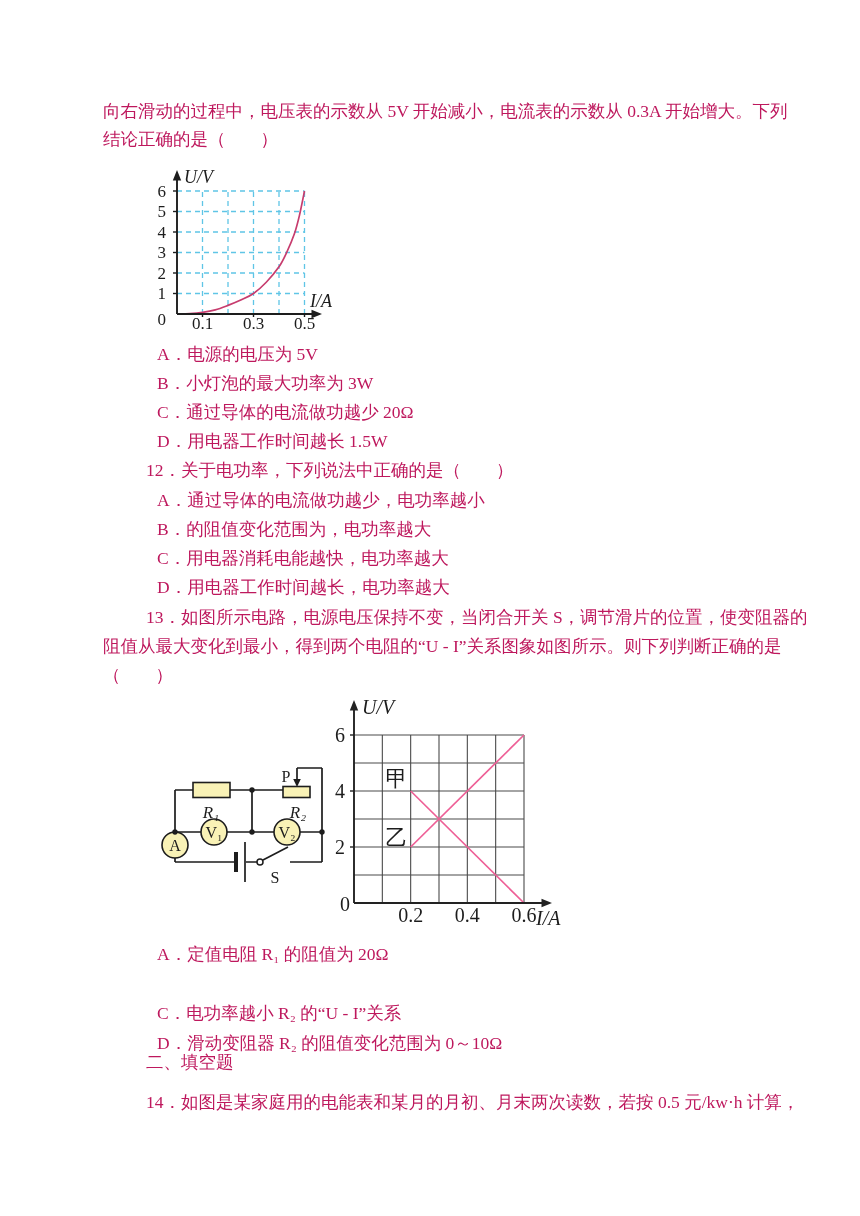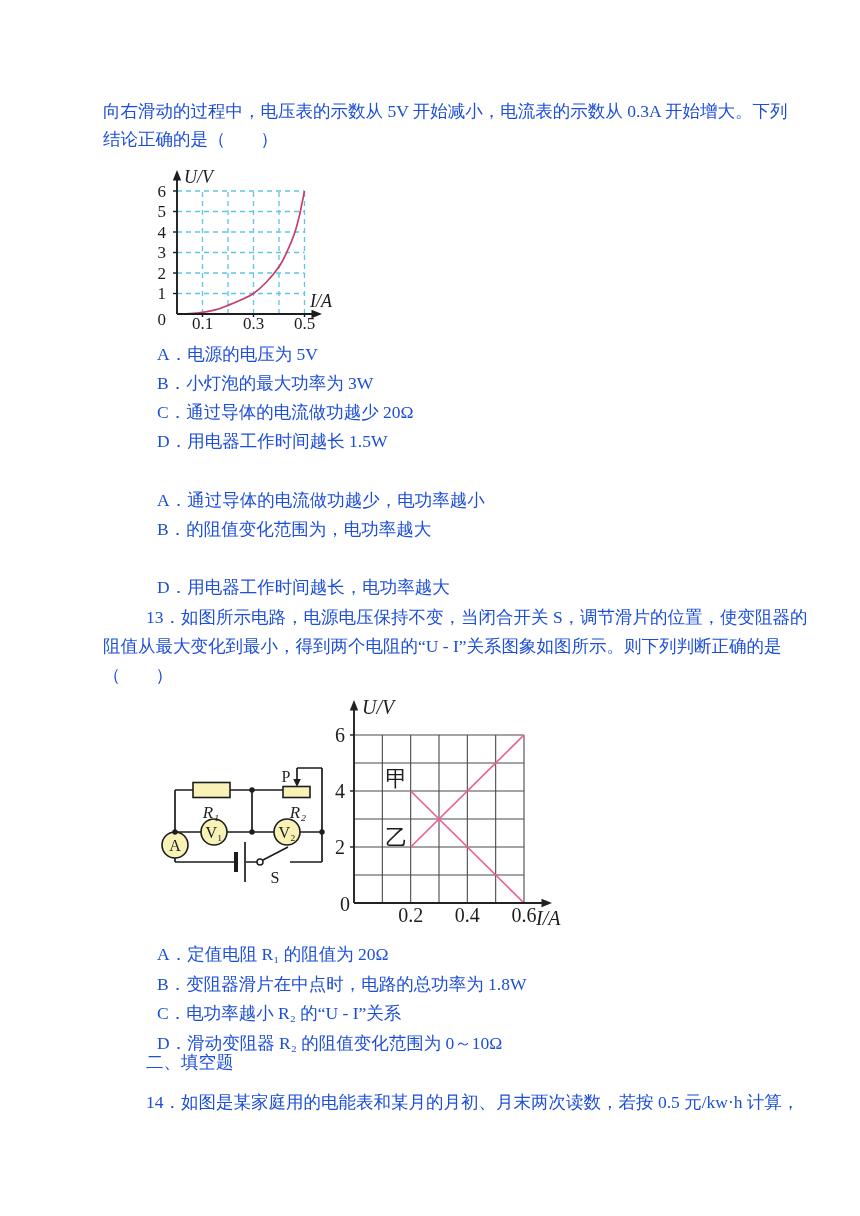--- a/index.html
+++ b/index.html
@@ -1,18 +1,18 @@
 <!DOCTYPE html>
 <html><head>
 <meta charset="utf-8">
 <style>
   html,body{margin:0;padding:0;background:#ffffff;}
   #page{position:relative;width:860px;height:1216px;background:#ffffff;overflow:hidden;
         font-family:"Liberation Serif","DejaVu Serif",serif;color:#1d1d1d;}
-  .t{position:absolute;font-size:17.5px;line-height:1.25;white-space:pre;color:#1d4ed8;}
+  .t{position:absolute;font-size:17.5px;line-height:1.25;white-space:pre;color:#be185d;}
   svg{position:absolute;overflow:visible;}
   svg text{font-family:"Liberation Serif","DejaVu Serif",serif;fill:#1d1d1d;}
 </style>
 </head>
 <body>
 
 <div id="page">
 
   <div class="t" style="left:103px;top:101px">向右滑动的过程中，电压表的示数从 5V 开始减小，电流表的示数从 0.3A 开始增大。下列</div>
   <div class="t" style="left:103px;top:129px">结论正确的是（　　）</div>
@@ -63,22 +63,24 @@
         <text x="44" y="25" font-style="italic" font-size="18">U/V</text>
         <text x="170" y="149" font-style="italic" font-size="18">I/A</text>
       </g>
     </svg>
 
   <div class="t" style="left:157px;top:344px">A．电源的电压为 5V</div>
   <div class="t" style="left:157px;top:373px">B．小灯泡的最大功率为 3W</div>
   <div class="t" style="left:157px;top:402px">C．通过导体的电流做功越少 20Ω</div>
   <div class="t" style="left:157px;top:431px">D．用电器工作时间越长 1.5W</div>
 
+  <div class="t" style="left:146px;top:460px">12．关于电功率，下列说法中正确的是（　　）</div>
   <div class="t" style="left:157px;top:490px">A．通过导体的电流做功越少，电功率越小</div>
   <div class="t" style="left:157px;top:519px">B．的阻值变化范围为，电功率越大</div>
+  <div class="t" style="left:157px;top:548px">C．用电器消耗电能越快，电功率越大</div>
   <div class="t" style="left:157px;top:577px">D．用电器工作时间越长，电功率越大</div>
 
   <div class="t" style="left:146px;top:607px">13．如图所示电路，电源电压保持不变，当闭合开关 S，调节滑片的位置，使变阻器的</div>
   <div class="t" style="left:103px;top:636px">阻值从最大变化到最小，得到两个电阻的“U - I”关系图象如图所示。则下列判断正确的是</div>
   <div class="t" style="left:103px;top:665px">（　　）</div>
 
   <svg style="left:150px;top:748px" width="200" height="155" viewBox="0 0 200 155">
     <g stroke="#1d1d1d" stroke-width="1.7" fill="none">
       <path d="M25,42 H43 M80,42 H133 M25,42 V84 M102,42 V84 M147,20 H172 M172,20 V114 M25,110 V114 M25,114 H84 M96,114 H107 M140,114 H172 M25,84 H51 M77,84 H124 M150,84 H172"></path>
     </g>
@@ -152,20 +154,19 @@
         <text x="193.998" y="232" text-anchor="middle">0.6</text>
         <text x="20" y="221" text-anchor="end">0</text>
         <text x="32" y="24" font-style="italic" font-size="20">U/V</text>
         <text x="206" y="235" font-style="italic" font-size="20">I/A</text>
         <text x="66.4995" y="96.1" text-anchor="middle" font-size="22">甲</text>
         <text x="66.4995" y="154.89999999999998" text-anchor="middle" font-size="22">乙</text>
       </g>
     </svg>
 
   <div class="t" style="left:157px;top:944px">A．定值电阻 R₁ 的阻值为 20Ω</div>
-  <div class="t" style="left:157px;top:974px">B．变阻器滑片在中点时，电路的总功率为 1.8W</div>
   <div class="t" style="left:157px;top:1003px">C．电功率越小 R₂ 的“U - I”关系</div>
   <div class="t" style="left:157px;top:1033px">D．滑动变阻器 R₂ 的阻值变化范围为 0～10Ω</div>
 
   <div class="t" style="left:146px;top:1052px">二、填空题</div>
   <div class="t" style="left:146px;top:1092px">14．如图是某家庭用的电能表和某月的月初、月末两次读数，若按 0.5 元/kw·h 计算，</div>
 
 </div>
 
 </body></html>

